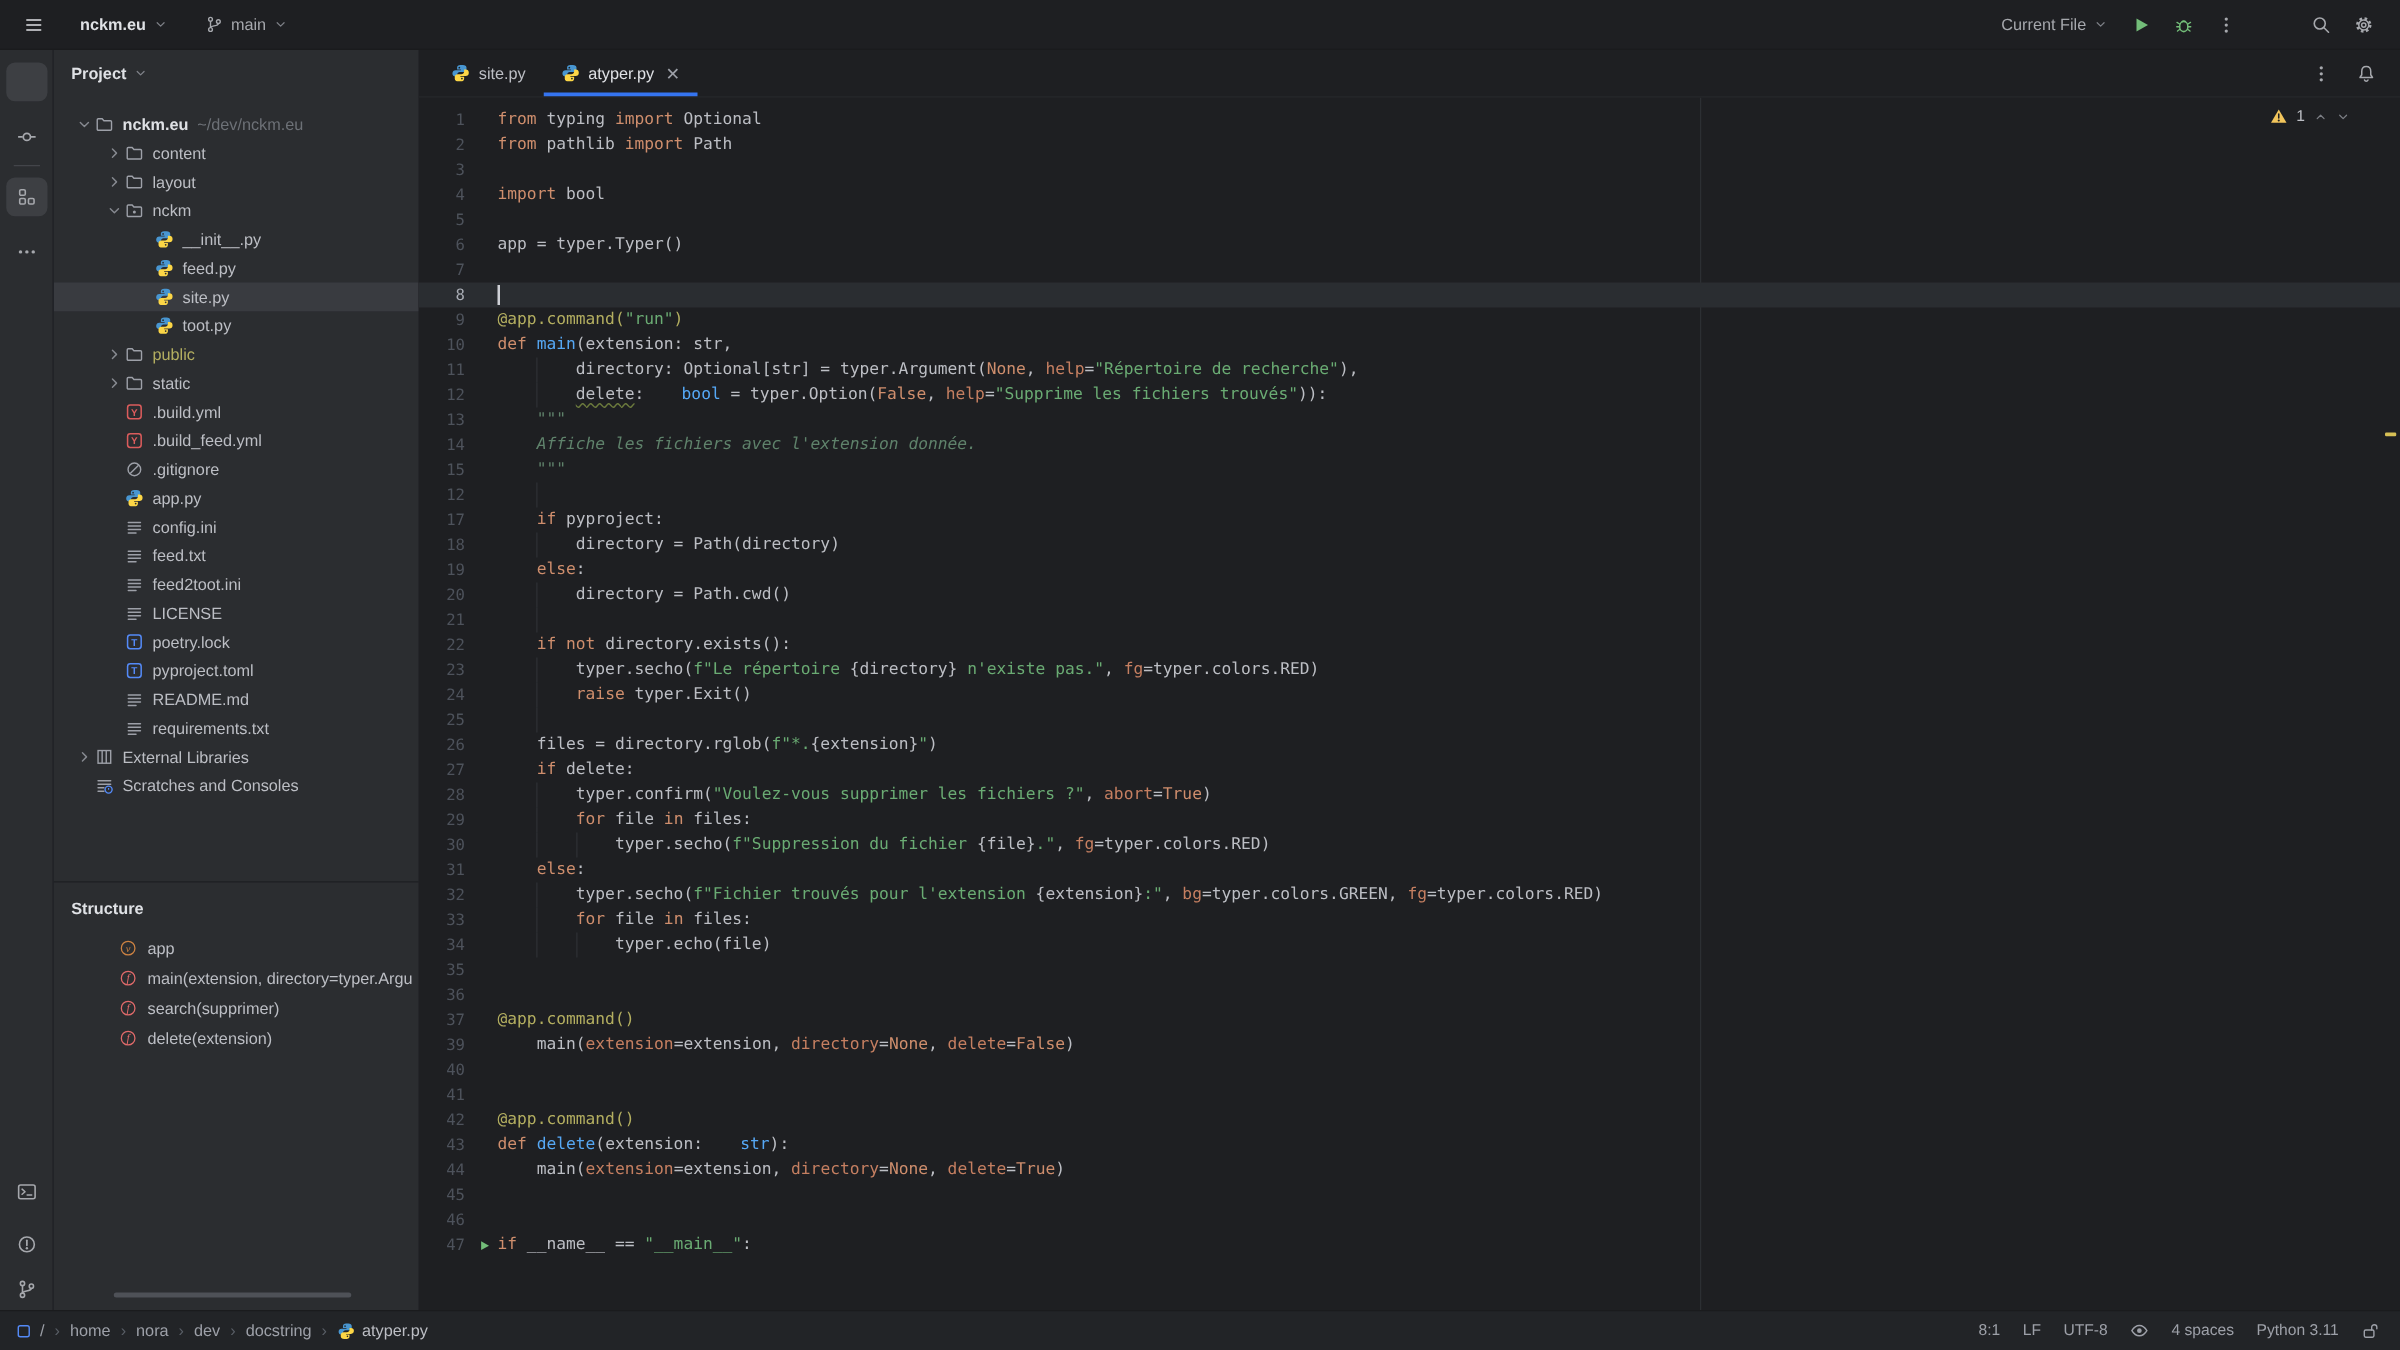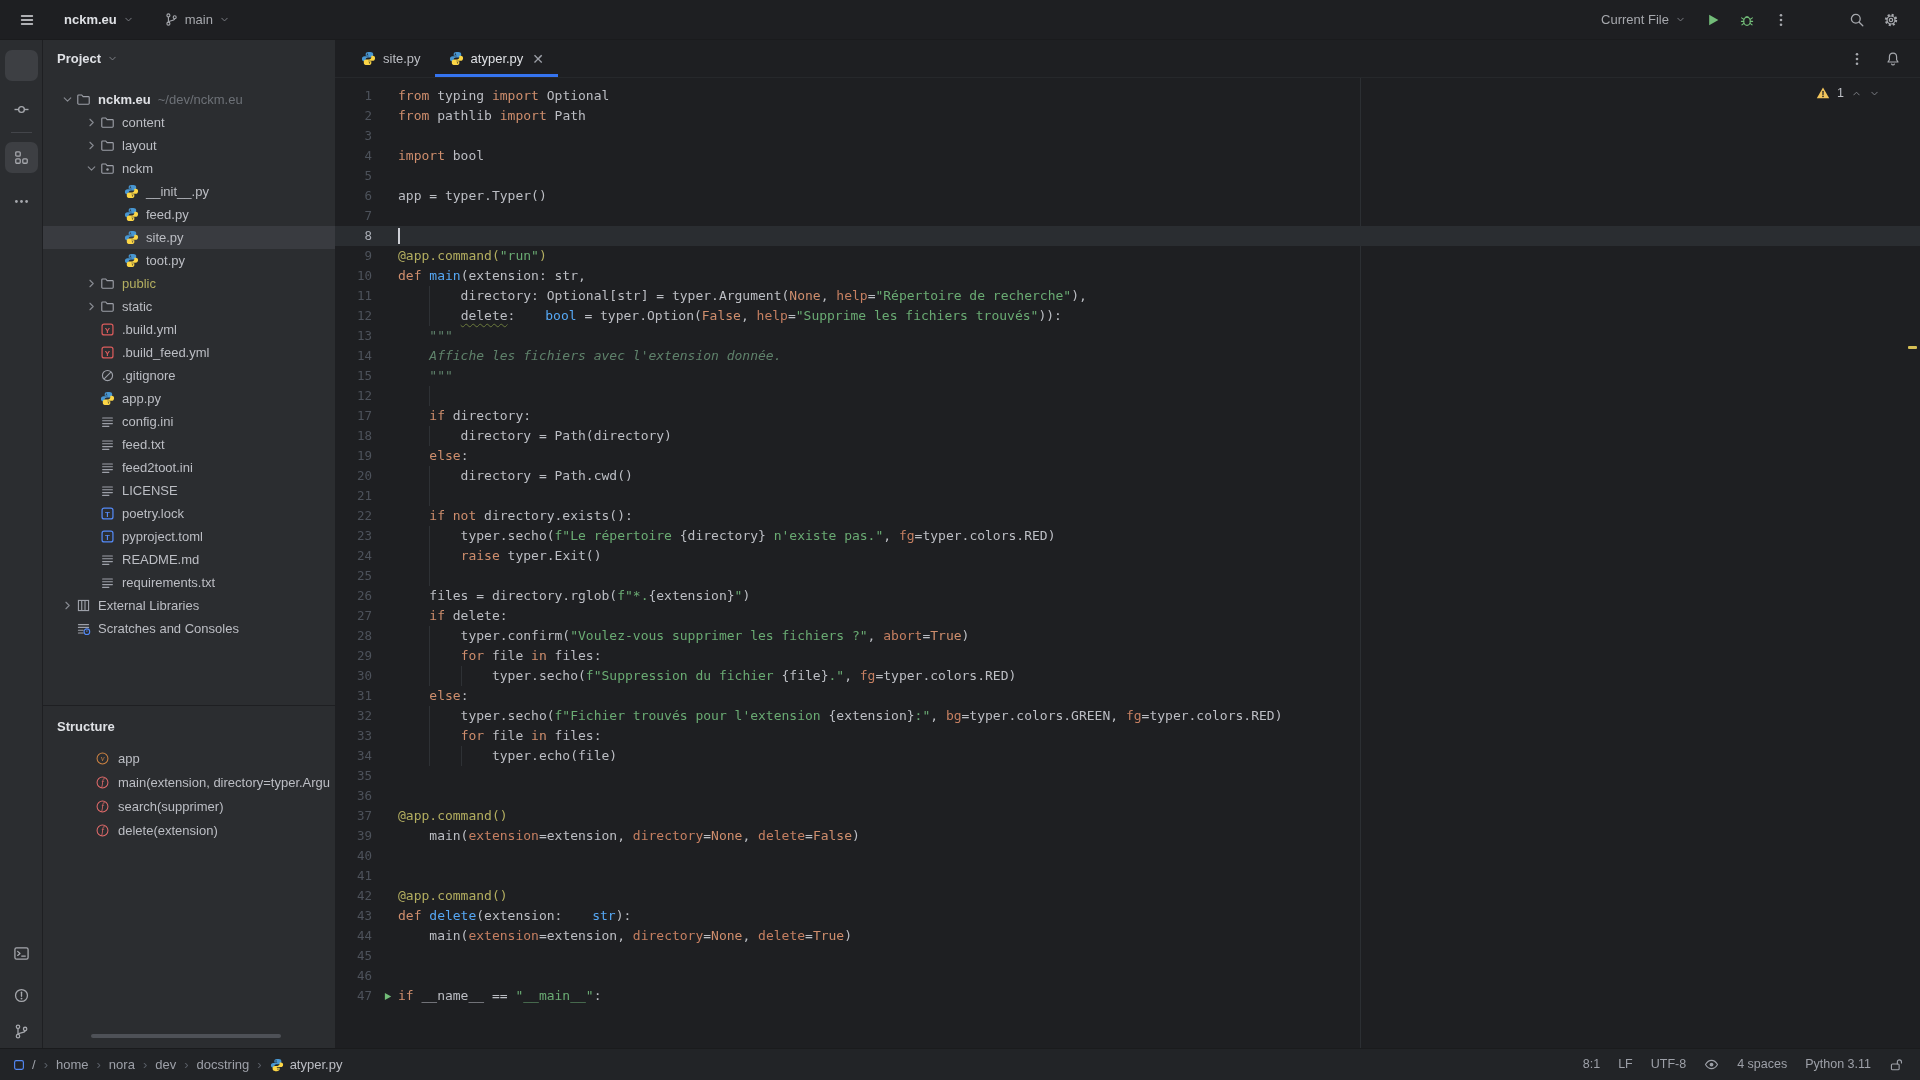--- a/index.html
+++ b/index.html
@@ -640,21 +640,21 @@
         <div class="cline"><span class="ln">7</span><span class="gs"></span><span class="ct"></span></div>
         <div class="cline cur"><span class="ln">8</span><span class="gs"></span><span class="ct"><span class="caret"></span></span></div>
         <div class="cline"><span class="ln">9</span><span class="gs"></span><span class="ct"><span class="tok-dec">@app.command(</span><span class="tok-s">"run"</span><span class="tok-dec">)</span></span></div>
         <div class="cline"><span class="ln">10</span><span class="gs"></span><span class="ct"><span class="tok-k">def</span><span class="tok-t"> </span><span class="tok-fn">main</span><span class="tok-t">(extension: str,</span></span></div>
         <div class="cline"><span class="ln">11</span><span class="gs"></span><span class="ct"><span class="gd" style="left:31.3px"></span><span class="tok-t">        directory: Optional[str] = typer.Argument(</span><span class="tok-n">None</span><span class="tok-t">, </span><span class="tok-na">help</span><span class="tok-t">=</span><span class="tok-s">"Répertoire de recherche"</span><span class="tok-t">),</span></span></div>
         <div class="cline"><span class="ln">12</span><span class="gs"></span><span class="ct"><span class="gd" style="left:31.3px"></span><span class="tok-t">        </span><span class="tok-u">delete</span><span class="tok-t">: </span><span class="tok-bi">bool</span><span class="tok-t"> = typer.Option(</span><span class="tok-n">False</span><span class="tok-t">, </span><span class="tok-na">help</span><span class="tok-t">=</span><span class="tok-s">"Supprime les fichiers trouvés"</span><span class="tok-t">)):</span></span></div>
         <div class="cline"><span class="ln">13</span><span class="gs"></span><span class="ct"><span class="tok-d">    """</span></span></div>
         <div class="cline"><span class="ln">14</span><span class="gs"></span><span class="ct"><span class="tok-d">    Affiche les fichiers avec l'extension donnée.</span></span></div>
         <div class="cline"><span class="ln">15</span><span class="gs"></span><span class="ct"><span class="tok-d">    """</span></span></div>
         <div class="cline"><span class="ln">12</span><span class="gs"></span><span class="ct"><span class="gd" style="left:31.3px"></span></span></div>
-        <div class="cline"><span class="ln">17</span><span class="gs"></span><span class="ct"><span class="tok-t">    </span><span class="tok-k">if</span><span class="tok-t"> directory:</span></span></div>
+        <div class="cline"><span class="ln">17</span><span class="gs"></span><span class="ct"><span class="tok-t">    </span><span class="tok-k">if</span><span class="tok-t"> pyproject:</span></span></div>
         <div class="cline"><span class="ln">18</span><span class="gs"></span><span class="ct"><span class="gd" style="left:31.3px"></span><span class="tok-t">        directory = Path(directory)</span></span></div>
         <div class="cline"><span class="ln">19</span><span class="gs"></span><span class="ct"><span class="tok-t">    </span><span class="tok-k">else</span><span class="tok-t">:</span></span></div>
         <div class="cline"><span class="ln">20</span><span class="gs"></span><span class="ct"><span class="gd" style="left:31.3px"></span><span class="tok-t">        directory = Path.cwd()</span></span></div>
         <div class="cline"><span class="ln">21</span><span class="gs"></span><span class="ct"><span class="gd" style="left:31.3px"></span></span></div>
         <div class="cline"><span class="ln">22</span><span class="gs"></span><span class="ct"><span class="tok-t">    </span><span class="tok-k">if</span><span class="tok-t"> </span><span class="tok-k">not</span><span class="tok-t"> directory.exists():</span></span></div>
         <div class="cline"><span class="ln">23</span><span class="gs"></span><span class="ct"><span class="gd" style="left:31.3px"></span><span class="tok-t">        typer.secho(</span><span class="tok-s">f"Le répertoire </span><span class="tok-t">{directory}</span><span class="tok-s"> n'existe pas."</span><span class="tok-t">, </span><span class="tok-na">fg</span><span class="tok-t">=typer.colors.RED)</span></span></div>
         <div class="cline"><span class="ln">24</span><span class="gs"></span><span class="ct"><span class="gd" style="left:31.3px"></span><span class="tok-t">        </span><span class="tok-k">raise</span><span class="tok-t"> typer.Exit()</span></span></div>
         <div class="cline"><span class="ln">25</span><span class="gs"></span><span class="ct"><span class="gd" style="left:31.3px"></span></span></div>
         <div class="cline"><span class="ln">26</span><span class="gs"></span><span class="ct"><span class="tok-t">    files = directory.rglob(</span><span class="tok-s">f"*.</span><span class="tok-t">{extension}</span><span class="tok-s">"</span><span class="tok-t">)</span></span></div>
         <div class="cline"><span class="ln">27</span><span class="gs"></span><span class="ct"><span class="tok-t">    </span><span class="tok-k">if</span><span class="tok-t"> delete:</span></span></div>

